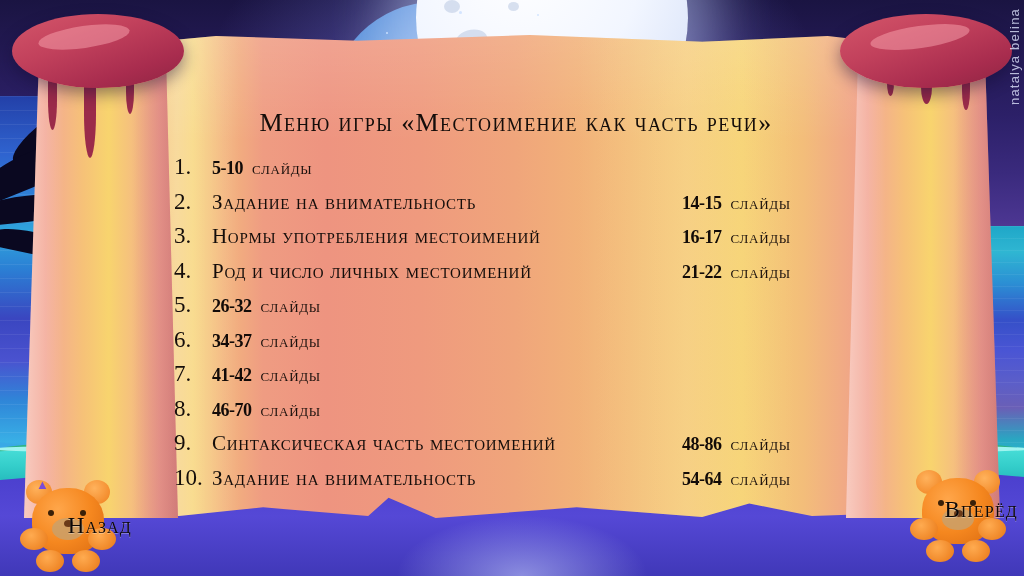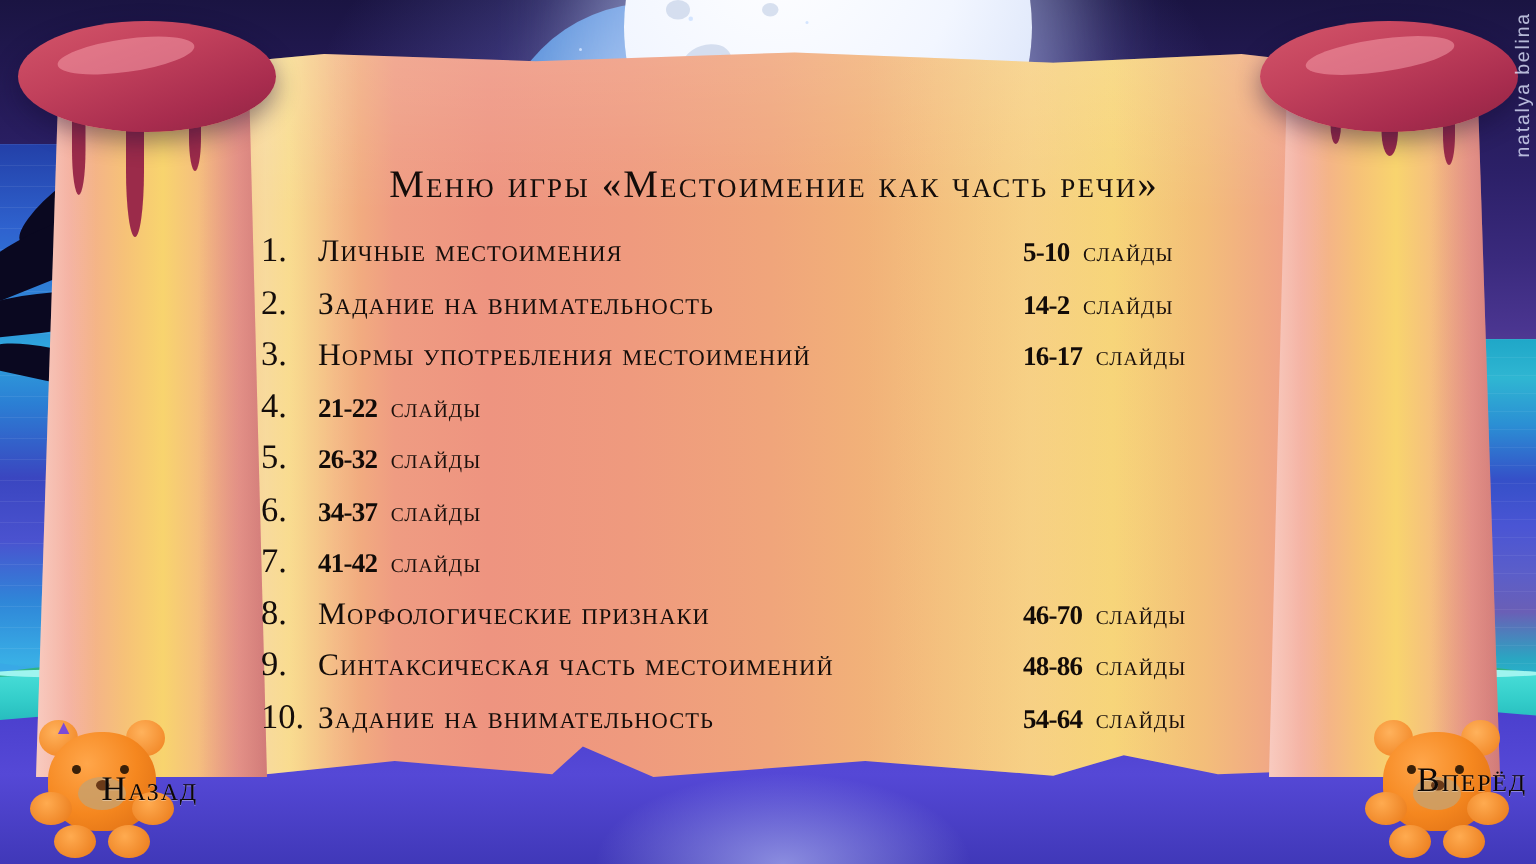--- a/index.html
+++ b/index.html
@@ -360,21 +360,21 @@
   }
 
   
   .navbtn {
     position:absolute;
     width:124px; height:104px;
     display:flex; align-items:center; justify-content:flex-end;
     cursor:pointer;
   }
   .nav-back { left:6px; bottom:2px; }
-  .nav-fwd  { right:4px; bottom:2px; }
+  .nav-fwd  { right:4px; bottom:12px; }
 
   .critter { position:absolute; left:50%; top:50%; width:96px; height:96px;
              transform:translate(-50%,-50%); }
   .critter .body {
     position:absolute; left:12px; top:14px; width:72px; height:66px;
     border-radius:48% 48% 44% 44%;
     background:radial-gradient(circle at 36% 32%, #ffa64a 0%, #f5871f 52%, #d96a11 100%);
   }
   .critter .ear {
     position:absolute; width:26px; height:24px; border-radius:50%;
@@ -522,44 +522,44 @@
       </div>
     </div>
 
     <div class="content">
 
       <div class="title">Меню игры «Местоимение как часть речи»</div>
 
       <ul class="menu-list" id="menu-list">
           <li class="menu-row">
             <span class="row-num">1.</span>
-            <span class="row-label">Личные местоимения</span>
             <span class="row-slides">
               <span class="row-range">5-10</span>
               <span class="row-unit">слайды</span>
             </span>
           </li>
           <li class="menu-row">
             <span class="row-num">2.</span>
             <span class="row-label">Задание на внимательность</span>
             <span class="row-slides">
-              <span class="row-range">14-2</span>
+              <span class="row-range">14-15</span>
               <span class="row-unit">слайды</span>
             </span>
           </li>
           <li class="menu-row">
             <span class="row-num">3.</span>
             <span class="row-label">Нормы употребления местоимений</span>
             <span class="row-slides">
               <span class="row-range">16-17</span>
               <span class="row-unit">слайды</span>
             </span>
           </li>
           <li class="menu-row">
             <span class="row-num">4.</span>
+            <span class="row-label">Род и число личных местоимений</span>
             <span class="row-slides">
               <span class="row-range">21-22</span>
               <span class="row-unit">слайды</span>
             </span>
           </li>
           <li class="menu-row">
             <span class="row-num">5.</span>
             <span class="row-slides">
               <span class="row-range">26-32</span>
               <span class="row-unit">слайды</span>
@@ -574,21 +574,20 @@
           </li>
           <li class="menu-row">
             <span class="row-num">7.</span>
             <span class="row-slides">
               <span class="row-range">41-42</span>
               <span class="row-unit">слайды</span>
             </span>
           </li>
           <li class="menu-row">
             <span class="row-num">8.</span>
-            <span class="row-label">Морфологические признаки</span>
             <span class="row-slides">
               <span class="row-range">46-70</span>
               <span class="row-unit">слайды</span>
             </span>
           </li>
           <li class="menu-row">
             <span class="row-num">9.</span>
             <span class="row-label">Синтаксическая часть местоимений</span>
             <span class="row-slides">
               <span class="row-range">48-86</span>

